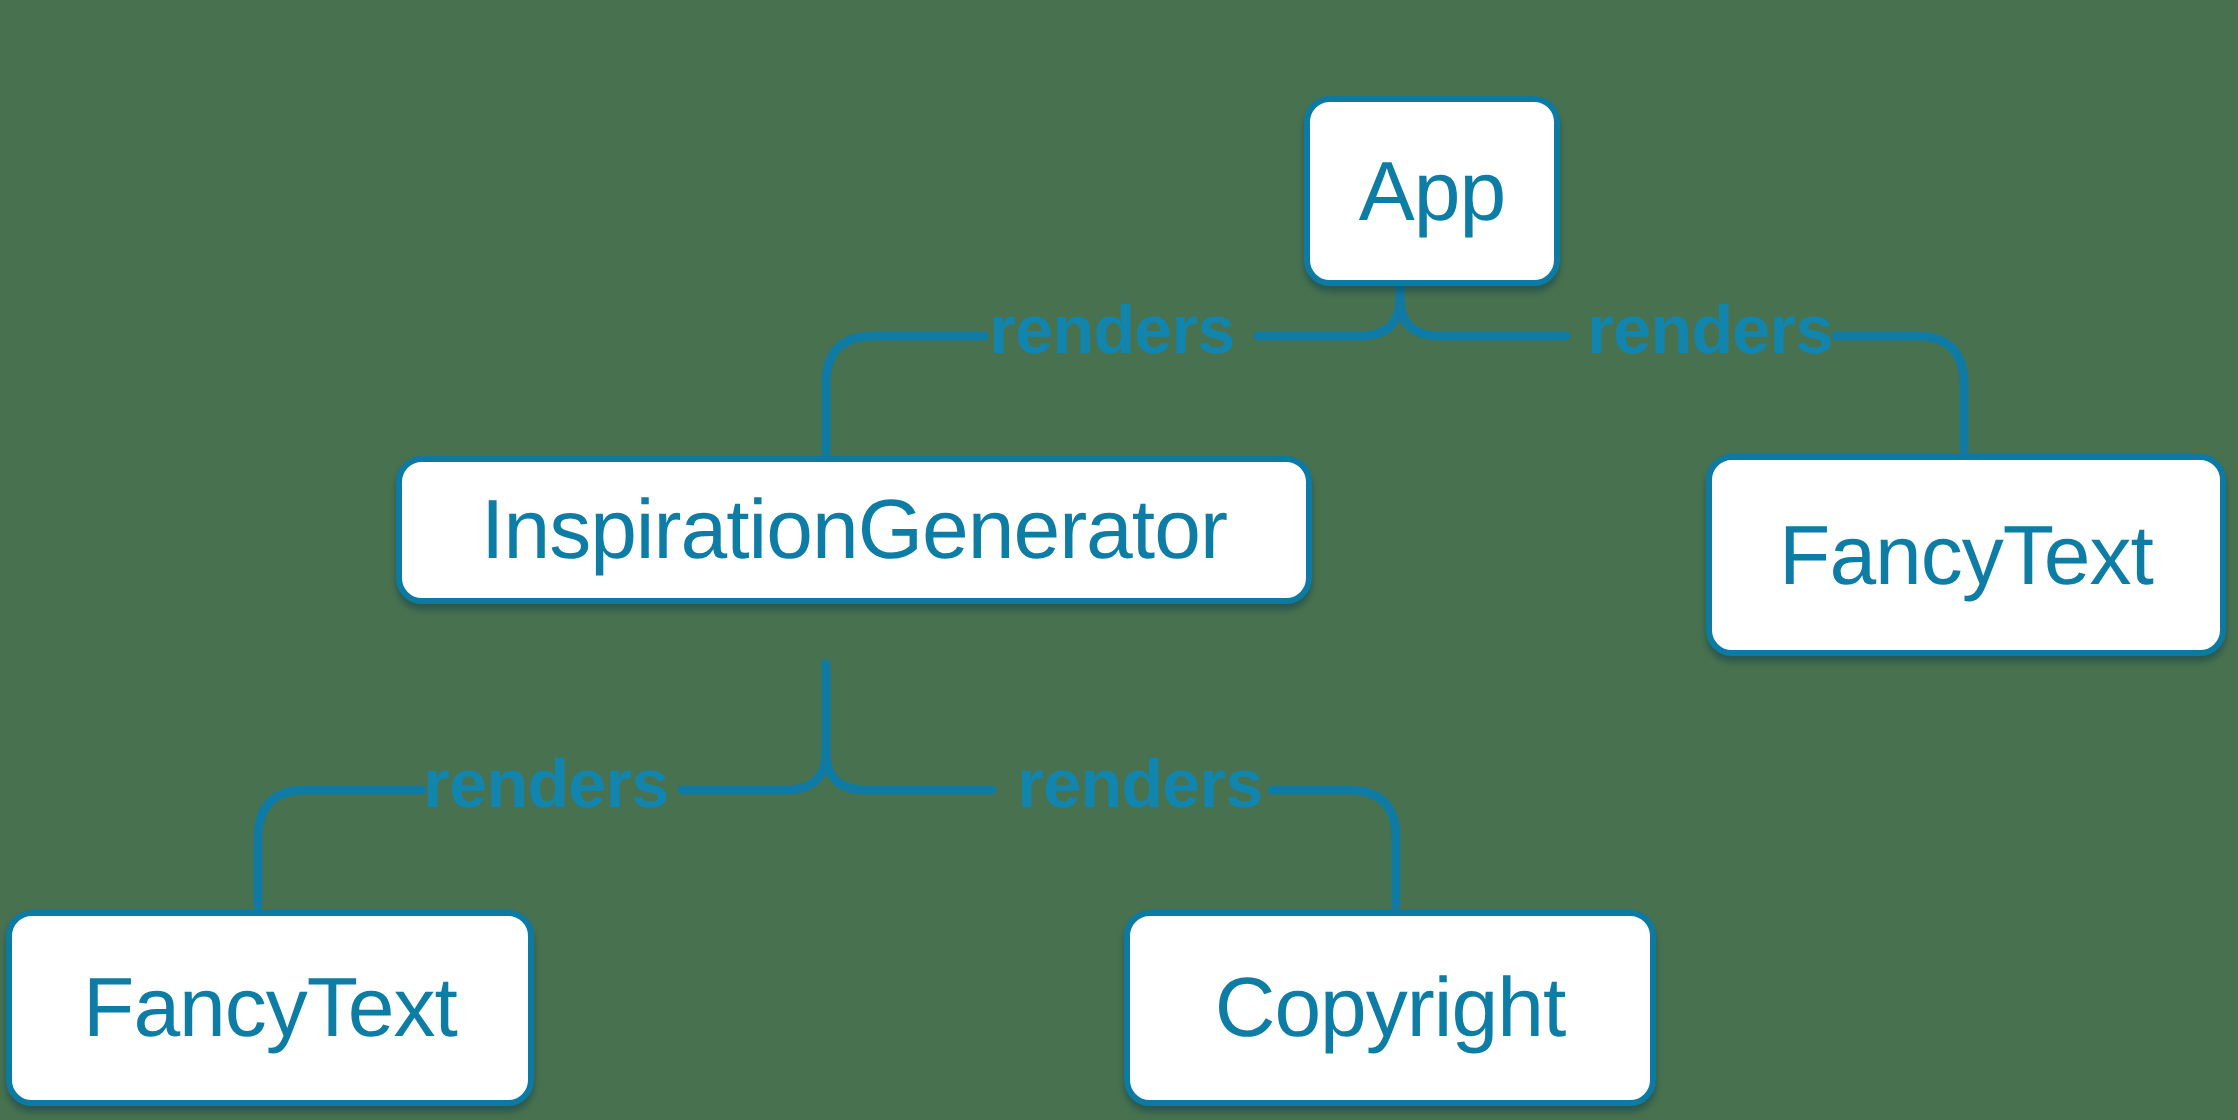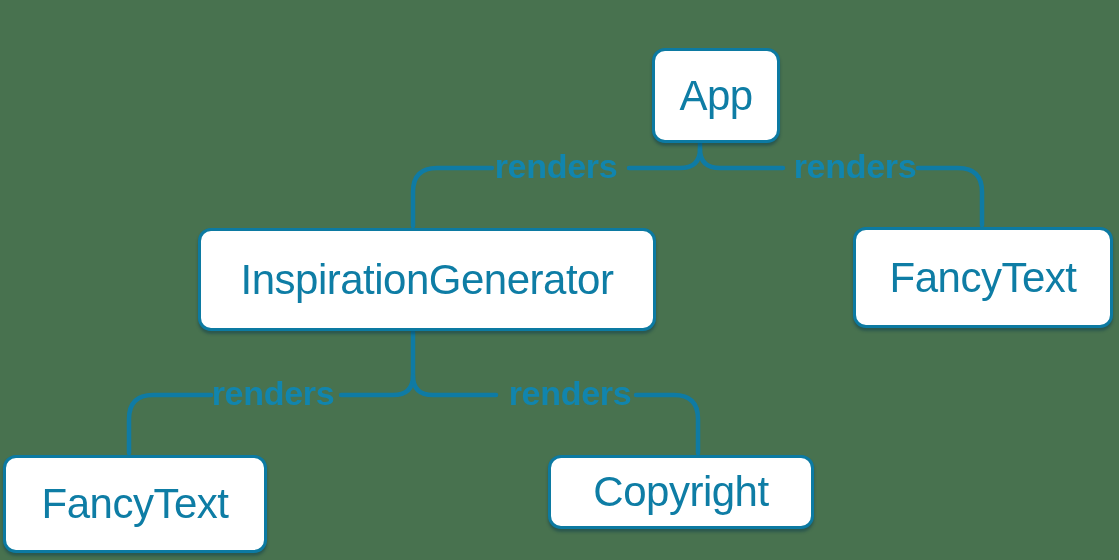--- a/index.html
+++ b/index.html
@@ -36,24 +36,24 @@
     border-radius: 13px;
     display: flex;
     align-items: center;
     justify-content: center;
     color: #0e7da5;
     font-size: 42px;
     letter-spacing: -0.5px;
     box-shadow: 0 3px 3px rgba(8, 55, 75, 0.45);
   }
   .node-app                  { left: 652px; top: 4px;   width: 128px; height: 95px; margin-top: 44px;  }
-  .node-inspiration          { left: 198px; top: 228px; width: 458px; height: 103px; }
+  .node-inspiration          { left: 198px; top: 228px; width: 458px; height: 74px; }
   .node-fancytext-top        { left: 853px; top: 227px; width: 260px; height: 101px; }
   .node-fancytext-bottom     { left: 3px;   top: 455px; width: 264px; height: 98px;  }
-  .node-copyright            { left: 548px; top: 455px; width: 266px; height: 74px;  }
+  .node-copyright            { left: 562px; top: 455px; width: 266px; height: 98px;  }
   .edge-label {
     position: absolute;
     transform: translate(-50%, -50%);
     color: #1185ae;
     font-size: 34px;
     font-weight: 700;
     letter-spacing: -0.3px;
     white-space: nowrap;
   }
   .edge-label-1 { left: 556px; top: 166px; }

